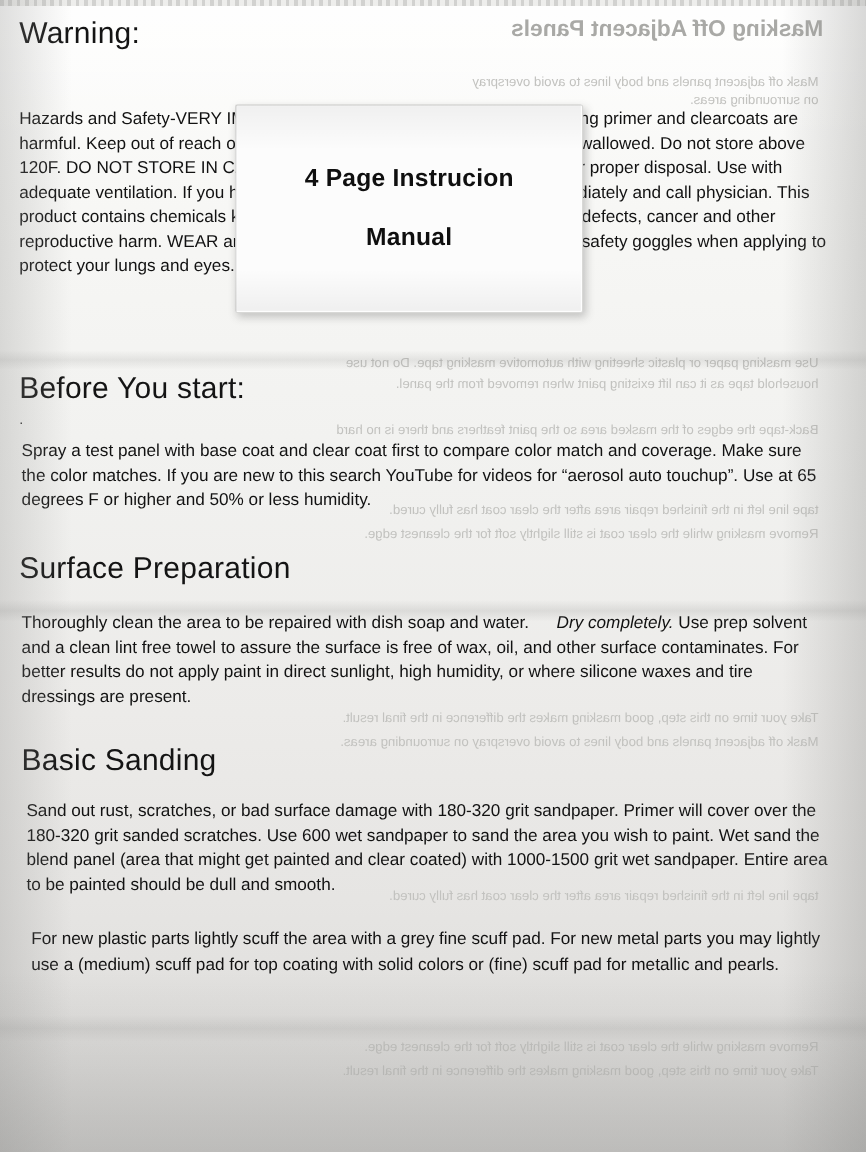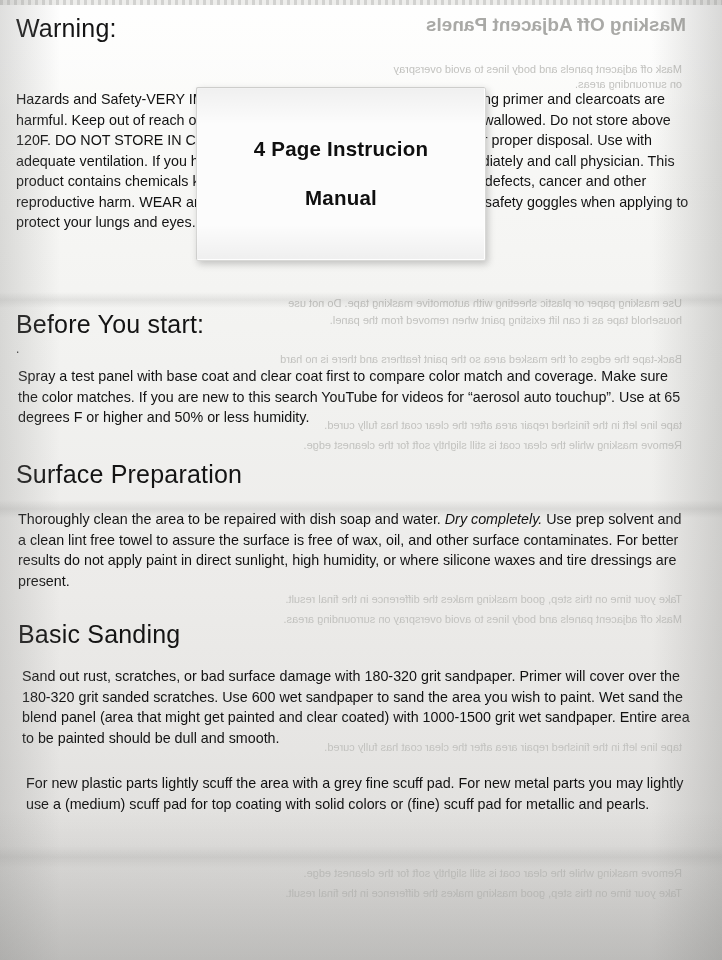--- a/index.html
+++ b/index.html
@@ -105,21 +105,21 @@
     color: #141414;
     white-space: nowrap;
   }
 
   .para {
     position: absolute;
     font-size: 14.3px;
     line-height: 20.5px;
     color: #121212;
   }
-  .para .it { font-style: italic; }
+  .para .it { font-style: italic; margin-left: 19px; }
 
   
   .sticker {
     position: absolute;
     left: 196px;
     top: 87px;
     width: 288px;
     height: 172px;
     background: #fcfcfc;
     border: 1px solid #d8d8d6;

